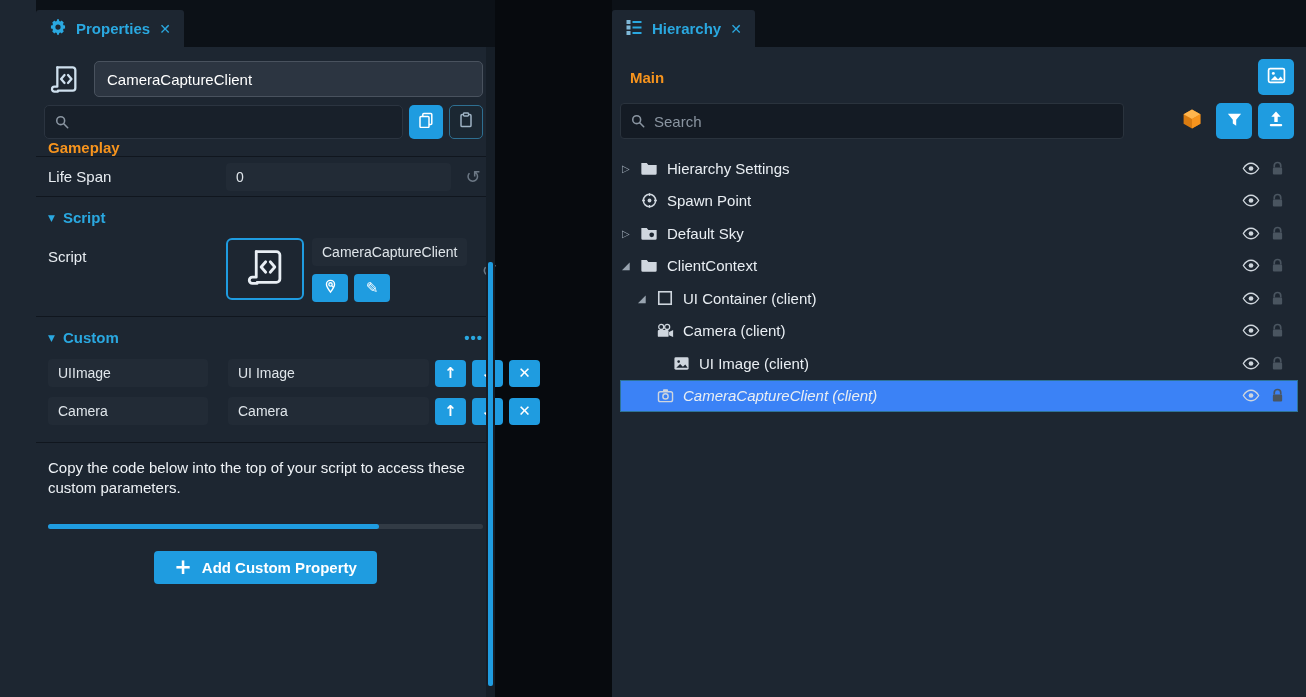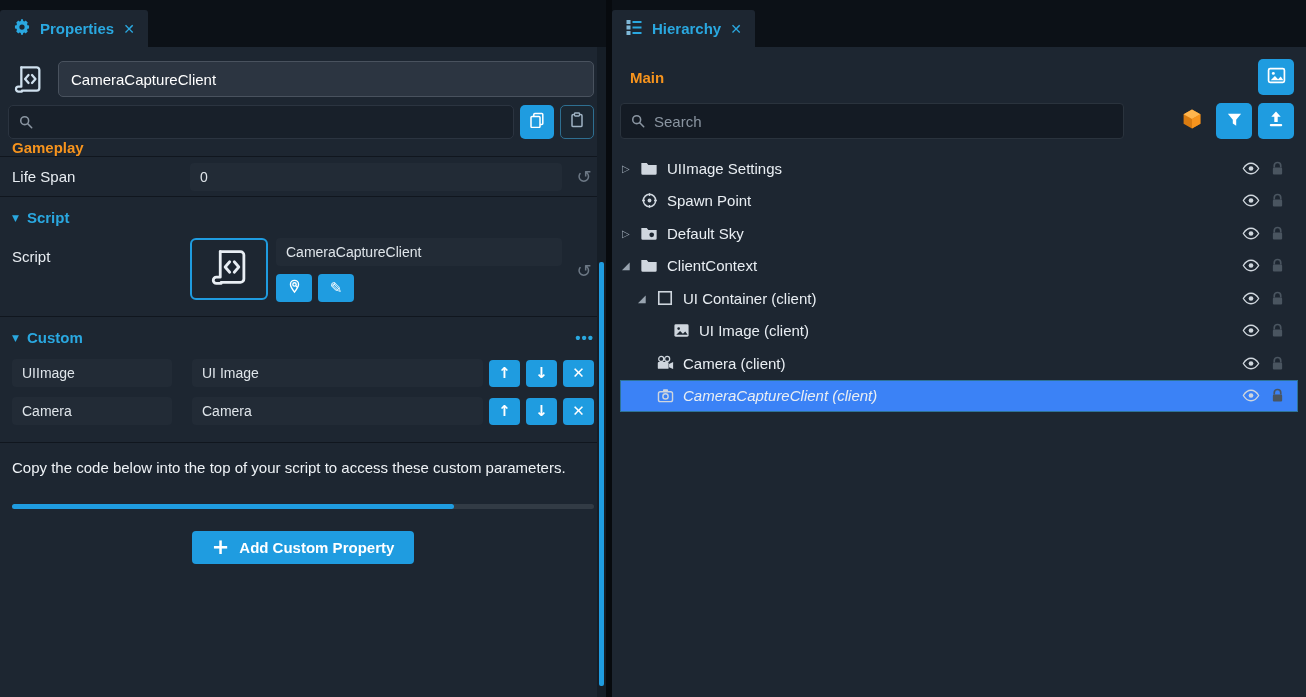--- a/index.html
+++ b/index.html
@@ -1,21 +1,21 @@
 <!DOCTYPE html>
 <html><head>
 <meta charset="utf-8">
 <style>
   * { margin:0; padding:0; box-sizing:border-box; }
   html,body { width:1306px; height:697px; overflow:hidden; background:#070a0e;
               font-family:"Liberation Sans", sans-serif; }
   .glyph { font-family:"DejaVu Sans","Liberation Sans",sans-serif; }
 
   .panel { position:absolute; top:0; height:697px; background:#1d2631; }
-  #props-panel { left:0; width:606px; }
+  #props-panel { left:0; width:495px;padding-left:36px; }
   #hier-panel  { left:612px; width:694px; }
 
   
   .tabbar { height:47px; background:#0c1117; display:flex; align-items:flex-end; }
   .tab { display:flex; align-items:center; gap:9px; height:37px; padding:0 13px;
          background:#1d2631; border-top-left-radius:3px; border-top-right-radius:3px; }
   .tab-label { color:#2aa8e0; font-size:15px; font-weight:bold; }
   .tab-close { color:#2aa8e0; font-size:14px; font-weight:bold; cursor:pointer; }
 
   
@@ -333,21 +333,21 @@
 
   <div class="tree">
 
     <div class="tree-row">
       <span class="arrow glyph">▷</span>
       <span class="ticon">
         <svg viewBox="0 0 20 16" width="18" height="15">
             <path d="M1.5 2h6l1.8 2h9.2v9.5a1.5 1.5 0 0 1-1.5 1.5H3a1.5 1.5 0 0 1-1.5-1.5z" fill="#cfd6de"></path>
           </svg>
       </span>
-      <span class="tlabel">UIImage Settings</span>
+      <span class="tlabel">Hierarchy Settings</span>
       <span class="rowctl">
           <span class="eye">
             <svg viewBox="0 0 20 14" width="18" height="13">
               <path d="M1.5 7C4 2.8 7 1.2 10 1.2S16 2.8 18.5 7C16 11.2 13 12.8 10 12.8S4 11.2 1.5 7z" fill="none" stroke="#cfd6dd" stroke-width="1.5"></path>
               <circle cx="10" cy="7" r="2.6" fill="#cfd6dd"></circle>
             </svg>
           </span>
           <span class="lock">
             <svg viewBox="0 0 14 16" width="13" height="15">
               <path d="M3.5 7V5a3.5 3.5 0 0 1 7 0v2" fill="none" stroke="#4a5560" stroke-width="1.8"></path>
@@ -434,46 +434,20 @@
     </div>
 
     <div class="tree-row d1">
       <span class="arrow glyph">◢</span>
       <span class="ticon">
         <svg viewBox="0 0 18 18" width="16" height="16">
             <rect x="2" y="2" width="14" height="14" fill="none" stroke="#cfd6de" stroke-width="1.8"></rect>
           </svg>
       </span>
       <span class="tlabel">UI Container (client)</span>
-      <span class="rowctl">
-          <span class="eye">
-            <svg viewBox="0 0 20 14" width="18" height="13">
-              <path d="M1.5 7C4 2.8 7 1.2 10 1.2S16 2.8 18.5 7C16 11.2 13 12.8 10 12.8S4 11.2 1.5 7z" fill="none" stroke="#cfd6dd" stroke-width="1.5"></path>
-              <circle cx="10" cy="7" r="2.6" fill="#cfd6dd"></circle>
-            </svg>
-          </span>
-          <span class="lock">
-            <svg viewBox="0 0 14 16" width="13" height="15">
-              <path d="M3.5 7V5a3.5 3.5 0 0 1 7 0v2" fill="none" stroke="#4a5560" stroke-width="1.8"></path>
-              <rect x="2" y="7" width="10" height="7.5" rx="1.2" fill="#4a5560"></rect>
-            </svg>
-          </span>
-        </span>
-    </div>
-
-    <div class="tree-row d2">
-      <span class="arrow"></span>
-      <span class="ticon">
-        <svg viewBox="0 0 18 18" width="17" height="17">
-            <rect x="1.5" y="2.5" width="15" height="13" rx="1.5" fill="#cfd6de"></rect>
-            <circle cx="6" cy="7" r="1.4" fill="#1d2631"></circle>
-            <path d="M3.5 13.5l4-4 3 3 2.5-2.5 2.5 3.5z" fill="#1d2631"></path>
-          </svg>
-      </span>
-      <span class="tlabel">UI Image (client)</span>
       <span class="rowctl">
           <span class="eye">
             <svg viewBox="0 0 20 14" width="18" height="13">
               <path d="M1.5 7C4 2.8 7 1.2 10 1.2S16 2.8 18.5 7C16 11.2 13 12.8 10 12.8S4 11.2 1.5 7z" fill="none" stroke="#cfd6dd" stroke-width="1.5"></path>
               <circle cx="10" cy="7" r="2.6" fill="#cfd6dd"></circle>
             </svg>
           </span>
           <span class="lock">
             <svg viewBox="0 0 14 16" width="13" height="15">
               <path d="M3.5 7V5a3.5 3.5 0 0 1 7 0v2" fill="none" stroke="#4a5560" stroke-width="1.8"></path>
@@ -503,20 +477,46 @@
           </span>
           <span class="lock">
             <svg viewBox="0 0 14 16" width="13" height="15">
               <path d="M3.5 7V5a3.5 3.5 0 0 1 7 0v2" fill="none" stroke="#4a5560" stroke-width="1.8"></path>
               <rect x="2" y="7" width="10" height="7.5" rx="1.2" fill="#4a5560"></rect>
             </svg>
           </span>
         </span>
     </div>
 
+    <div class="tree-row d2">
+      <span class="arrow"></span>
+      <span class="ticon">
+        <svg viewBox="0 0 18 18" width="17" height="17">
+            <rect x="1.5" y="2.5" width="15" height="13" rx="1.5" fill="#cfd6de"></rect>
+            <circle cx="6" cy="7" r="1.4" fill="#1d2631"></circle>
+            <path d="M3.5 13.5l4-4 3 3 2.5-2.5 2.5 3.5z" fill="#1d2631"></path>
+          </svg>
+      </span>
+      <span class="tlabel">UI Image (client)</span>
+      <span class="rowctl">
+          <span class="eye">
+            <svg viewBox="0 0 20 14" width="18" height="13">
+              <path d="M1.5 7C4 2.8 7 1.2 10 1.2S16 2.8 18.5 7C16 11.2 13 12.8 10 12.8S4 11.2 1.5 7z" fill="none" stroke="#cfd6dd" stroke-width="1.5"></path>
+              <circle cx="10" cy="7" r="2.6" fill="#cfd6dd"></circle>
+            </svg>
+          </span>
+          <span class="lock">
+            <svg viewBox="0 0 14 16" width="13" height="15">
+              <path d="M3.5 7V5a3.5 3.5 0 0 1 7 0v2" fill="none" stroke="#4a5560" stroke-width="1.8"></path>
+              <rect x="2" y="7" width="10" height="7.5" rx="1.2" fill="#4a5560"></rect>
+            </svg>
+          </span>
+        </span>
+    </div>
+
     <div class="tree-row d1 selected">
       <span class="arrow"></span>
       <span class="ticon">
         <svg viewBox="0 0 18 16" width="17" height="15">
             <rect x="1.5" y="4" width="15" height="10.5" rx="2" fill="none" stroke="#cfd6de" stroke-width="1.5"></rect>
             <circle cx="9" cy="9" r="2.8" fill="none" stroke="#cfd6de" stroke-width="1.5"></circle>
             <rect x="6.3" y="1.2" width="5.4" height="3" rx="1" fill="#cfd6de"></rect>
           </svg>
       </span>
       <span class="tlabel">CameraCaptureClient (client)</span>

